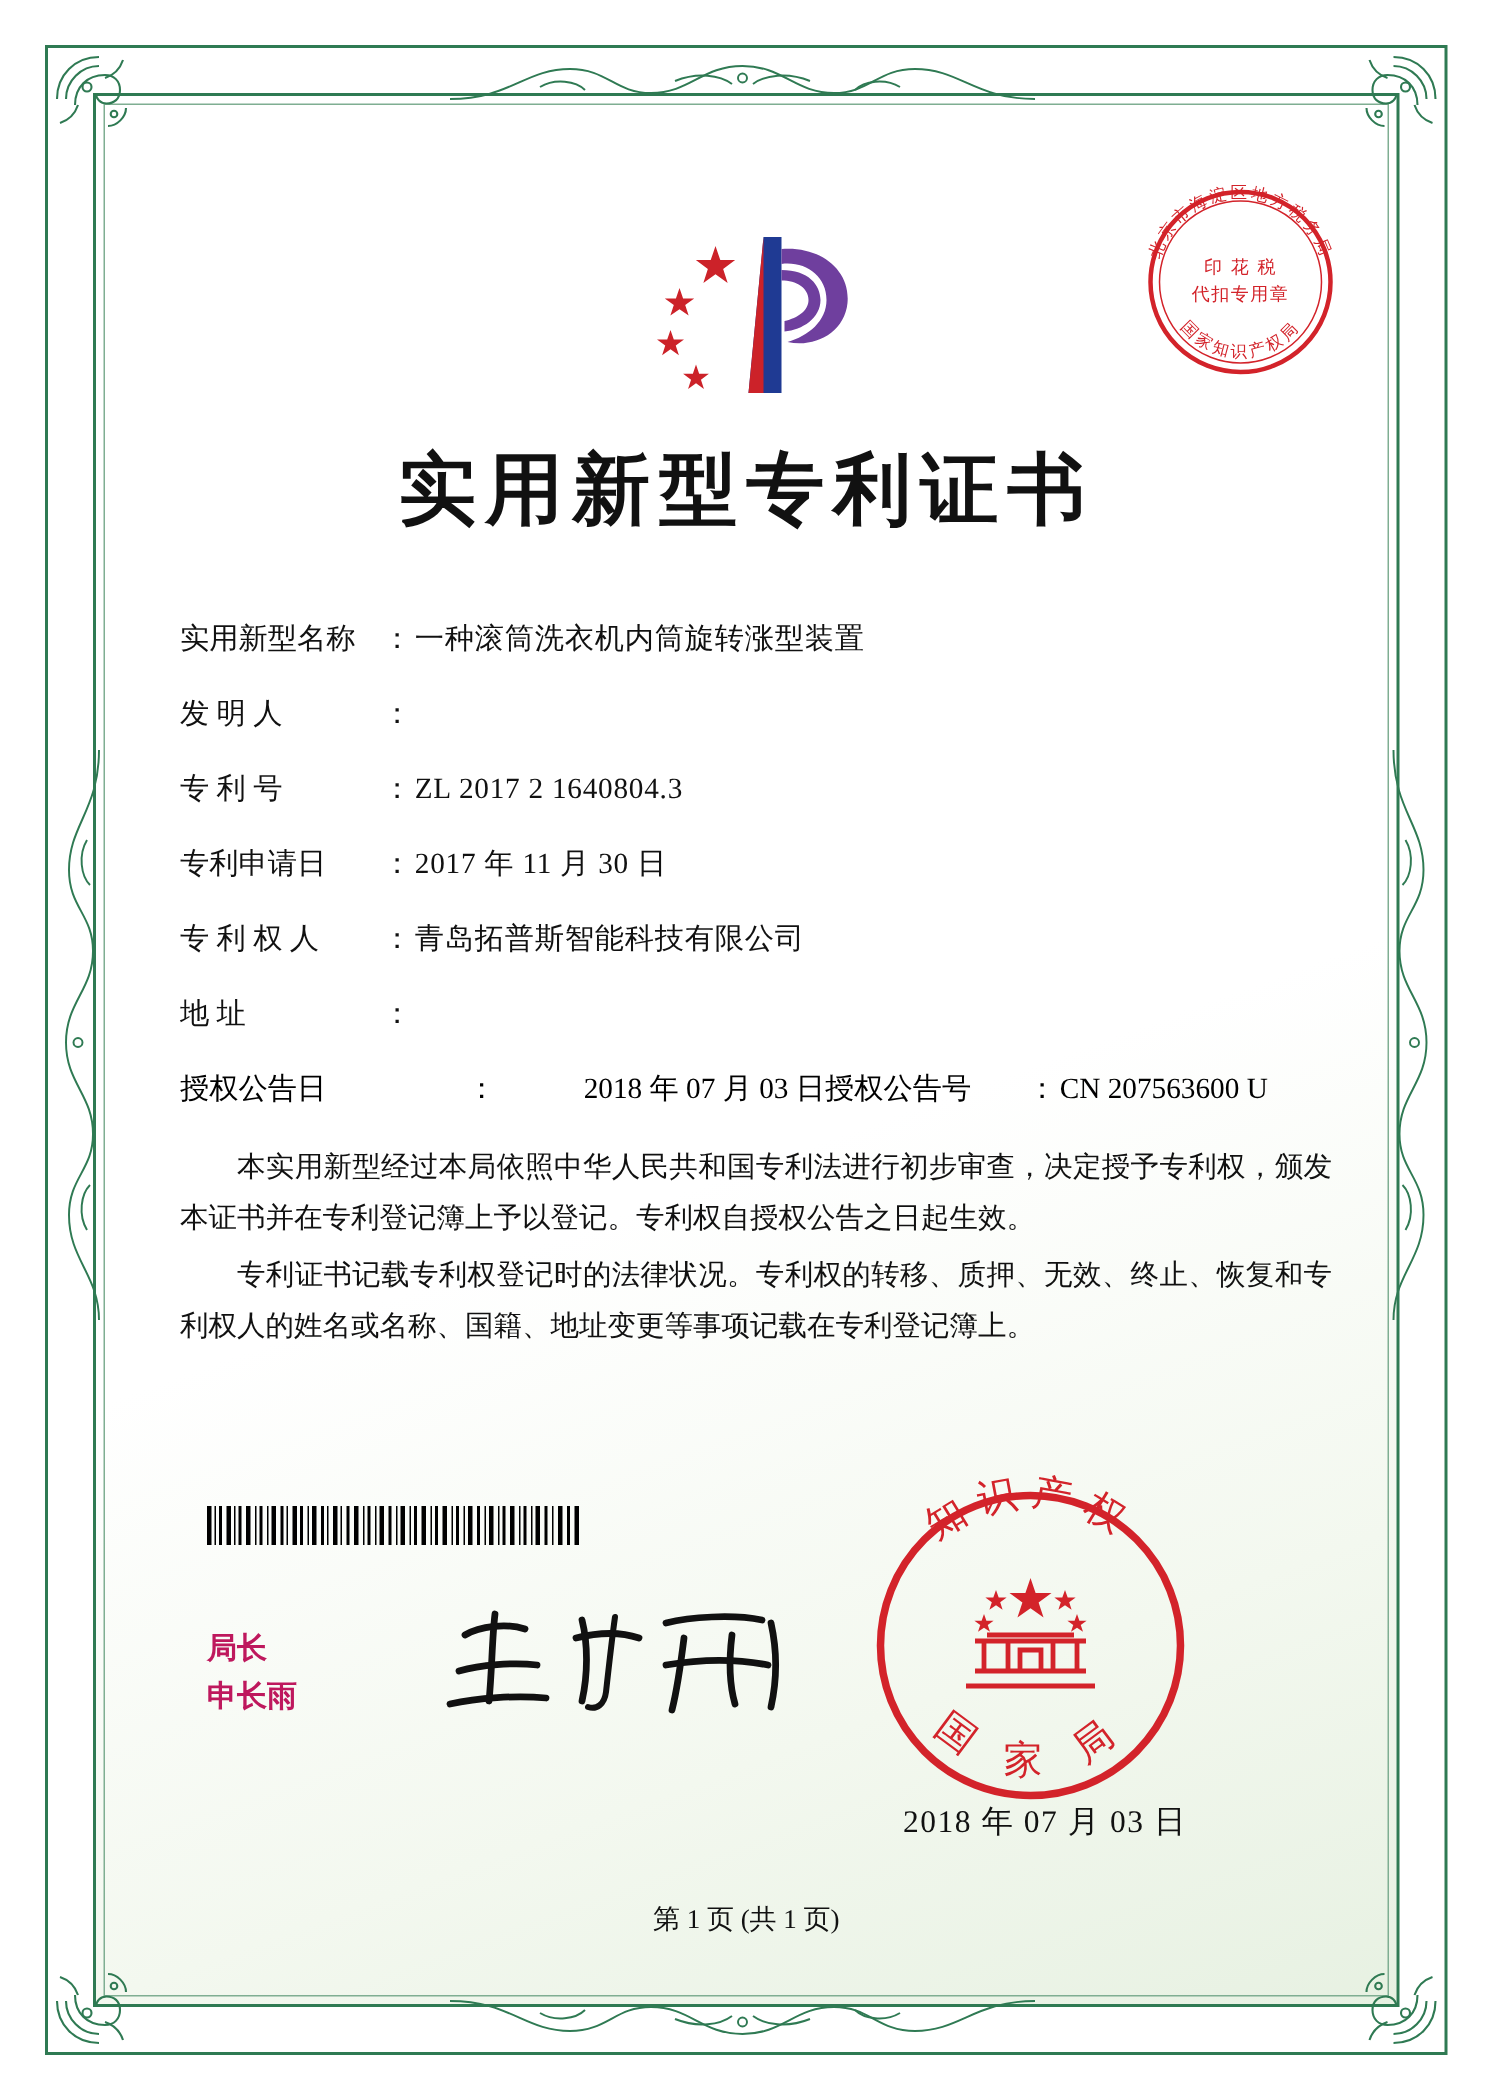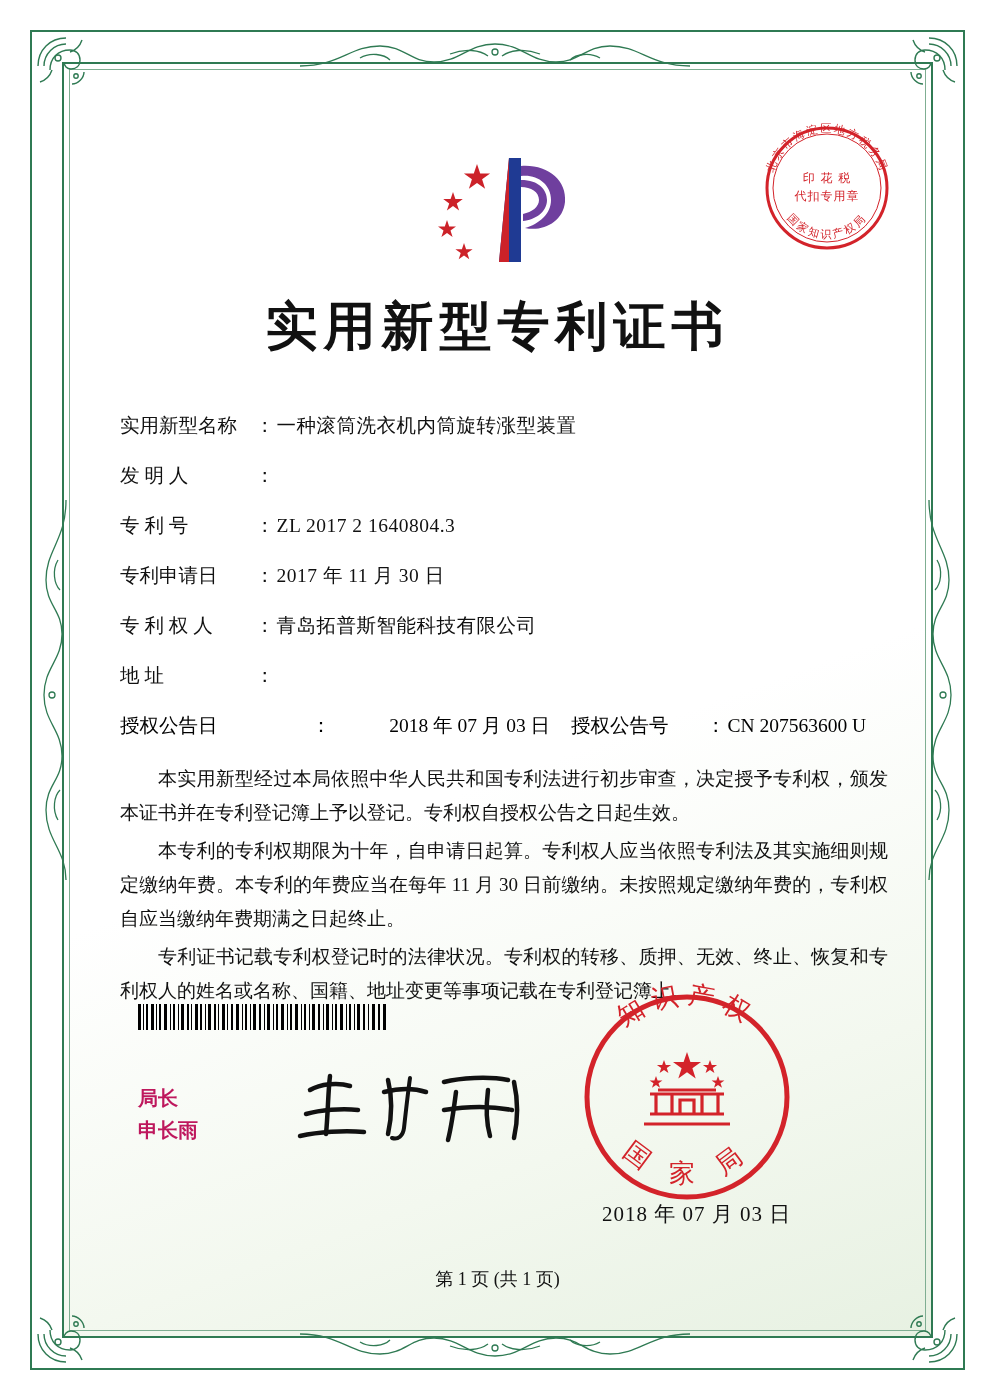--- a/index.html
+++ b/index.html
@@ -141,21 +141,21 @@
     justify-content: space-between;
     letter-spacing: 0;
   }
   .field-colon { margin: 0 2px 0 0; }
   .field-value { flex: 1; letter-spacing: 0.5px; }
 
   .row-two { display: flex; margin-bottom: 6px; font-size: 19.5px; }
   .row-two .cell { display: flex; align-items: baseline; justify-content: space-between; }
   .row-two .cell.first { width: 430px; }
   .row-two .cell .field-label { width: 135px; }
-  .row-two .cell.second .field-label { width: 135px; margin-left: 21px; }
+  .row-two .cell.second .field-label { width: 135px; }
 
   .paragraphs {
     position: absolute;
     left: 58px;
     top: 700px;
     width: 768px;
     font-size: 19px;
     line-height: 34px;
     color: #111;
     text-align: justify;
@@ -400,21 +400,20 @@
           <span class="field-label">授权公告号</span>
           <span class="field-colon">：</span>
           <span>CN 207563600 U</span>
         </div>
       </div>
 
     </div>
 
     <div class="paragraphs">
       <p>本实用新型经过本局依照中华人民共和国专利法进行初步审查，决定授予专利权，颁发本证书并在专利登记簿上予以登记。专利权自授权公告之日起生效。</p>
-      <p>本专利的专利权期限为十年，自申请日起算。专利权人应当依照专利法及其实施细则规定缴纳年费。本专利的年费应当在每年 11 月 30 日前缴纳。未按照规定缴纳年费的，专利权自应当缴纳年费期满之日起终止。</p>
       <p>专利证书记载专利权登记时的法律状况。专利权的转移、质押、无效、终止、恢复和专利权人的姓名或名称、国籍、地址变更等事项记载在专利登记簿上。</p>
     </div>
 
     <div class="barcode">
       <svg viewBox="0 0 252 26" preserveAspectRatio="none">
         <g fill="#000">
           <rect x="0" y="0" width="3" height="26"></rect>
             <rect x="5" y="0" width="1" height="26"></rect>
           <rect x="8" y="0" width="2" height="26"></rect>
             <rect x="13" y="0" width="3" height="26"></rect>

